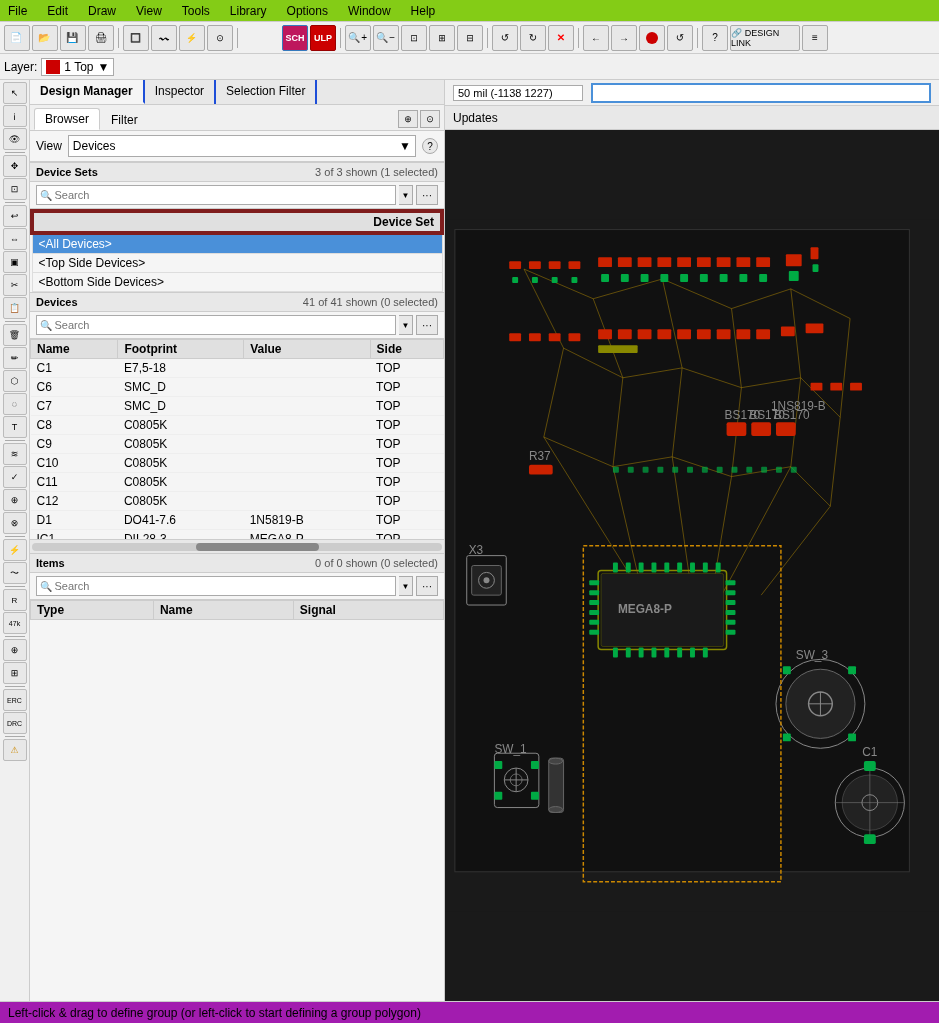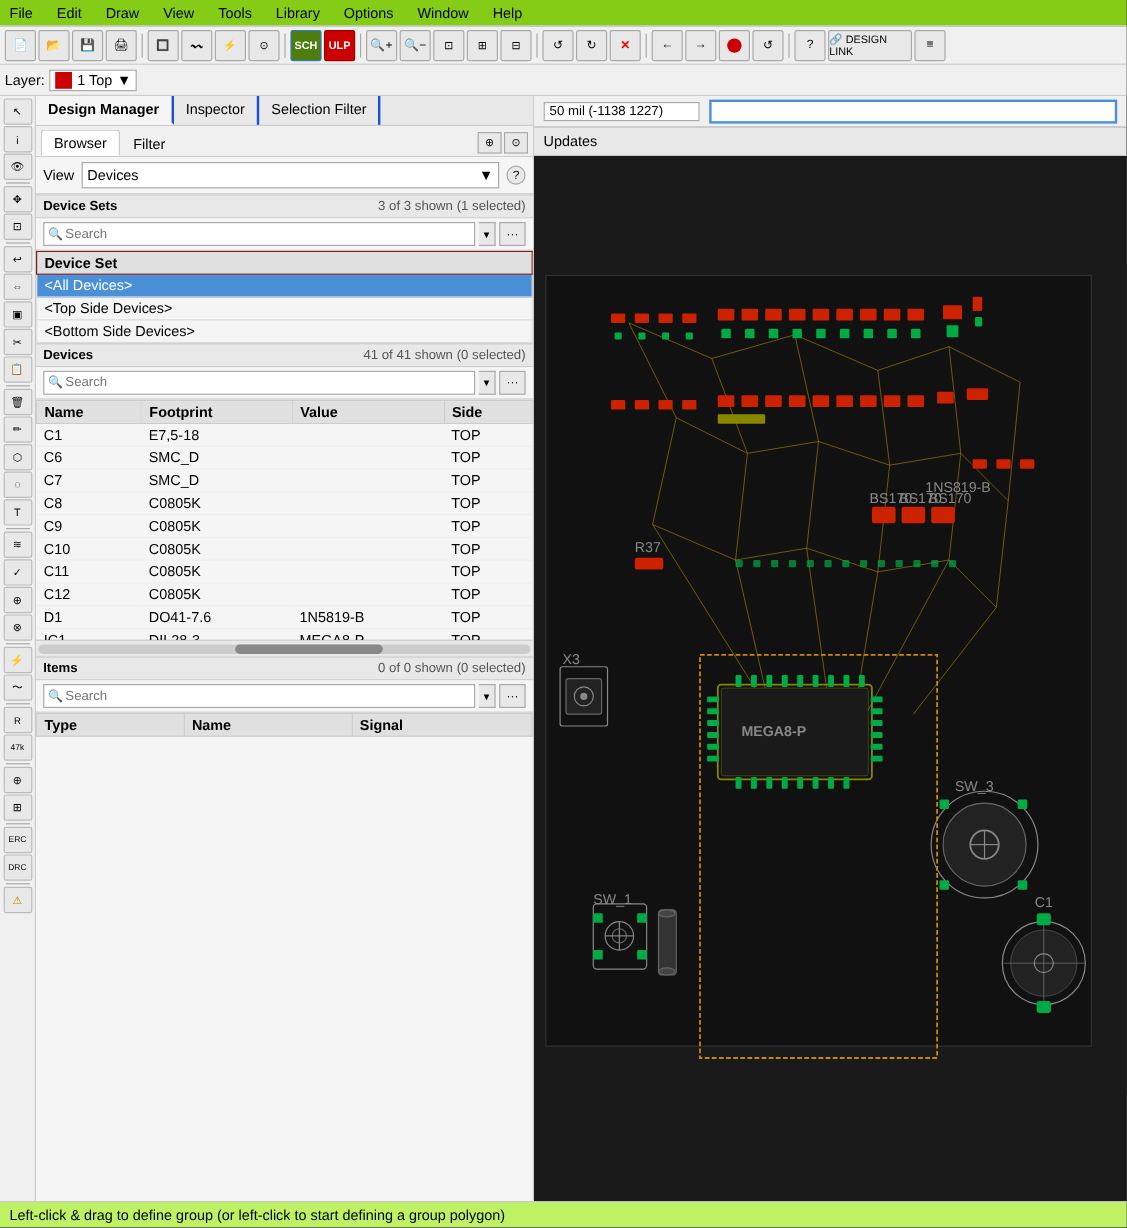--- a/index.html
+++ b/index.html
@@ -36,21 +36,21 @@
     .toolbar-btn {
       width: 26px; height: 26px;
       background: #e8e8e8;
       border: 1px solid #aaa;
       cursor: pointer;
       display: flex; align-items: center; justify-content: center;
       font-size: 10px;
       border-radius: 2px;
     }
     .toolbar-sep { width: 1px; height: 20px; background: #aaa; margin: 0 2px; }
-    .toolbar-btn.blue { background: #4d7c0f; color: white; border-color: #357abd; }
+    .toolbar-btn.blue { background: #be185d; color: white; border-color: #357abd; margin-left: 40px; }
     .toolbar-btn.red-bg { background: #cc0000; color: white; border-color: #990000; }
     .toolbar-btn.red-circle { background: #e8e8e8; }
 
     
     .layer-bar {
       background: #f0f0f0;
       display: flex;
       align-items: center;
       height: 26px;
       padding: 2px 4px;
@@ -245,23 +245,23 @@
     }
 
     
     .device-set-table {
       width: 100%;
       border-collapse: collapse;
       font-size: 11px;
     }
     .device-set-table th {
       background: #e0e0e0;
-      border: 1px solid #7f1d1d;
+      border: 4px solid #7f1d1d;
       padding: 2px 6px;
-      text-align: left;
+      text-align: right;
     }
     .device-set-table td {
       border: 1px solid #ddd;
       padding: 2px 6px;
     }
     .device-set-table tr.selected td {
       background: #4a90d9;
       color: white;
     }
 
@@ -351,21 +351,21 @@
     
     .pcb-canvas {
       position: absolute;
       top: 0; left: 0;
       width: 100%; height: 100%;
     }
 
     
     .status-bar {
       height: 22px;
-      background: #bef264;
+      background: #a21caf;
       border-top: 1px solid #ccc;
       display: flex;
       align-items: center;
       padding: 0 8px;
       font-size: 11px;
       flex-shrink: 0;
     }
 
     
     .panel-section {

